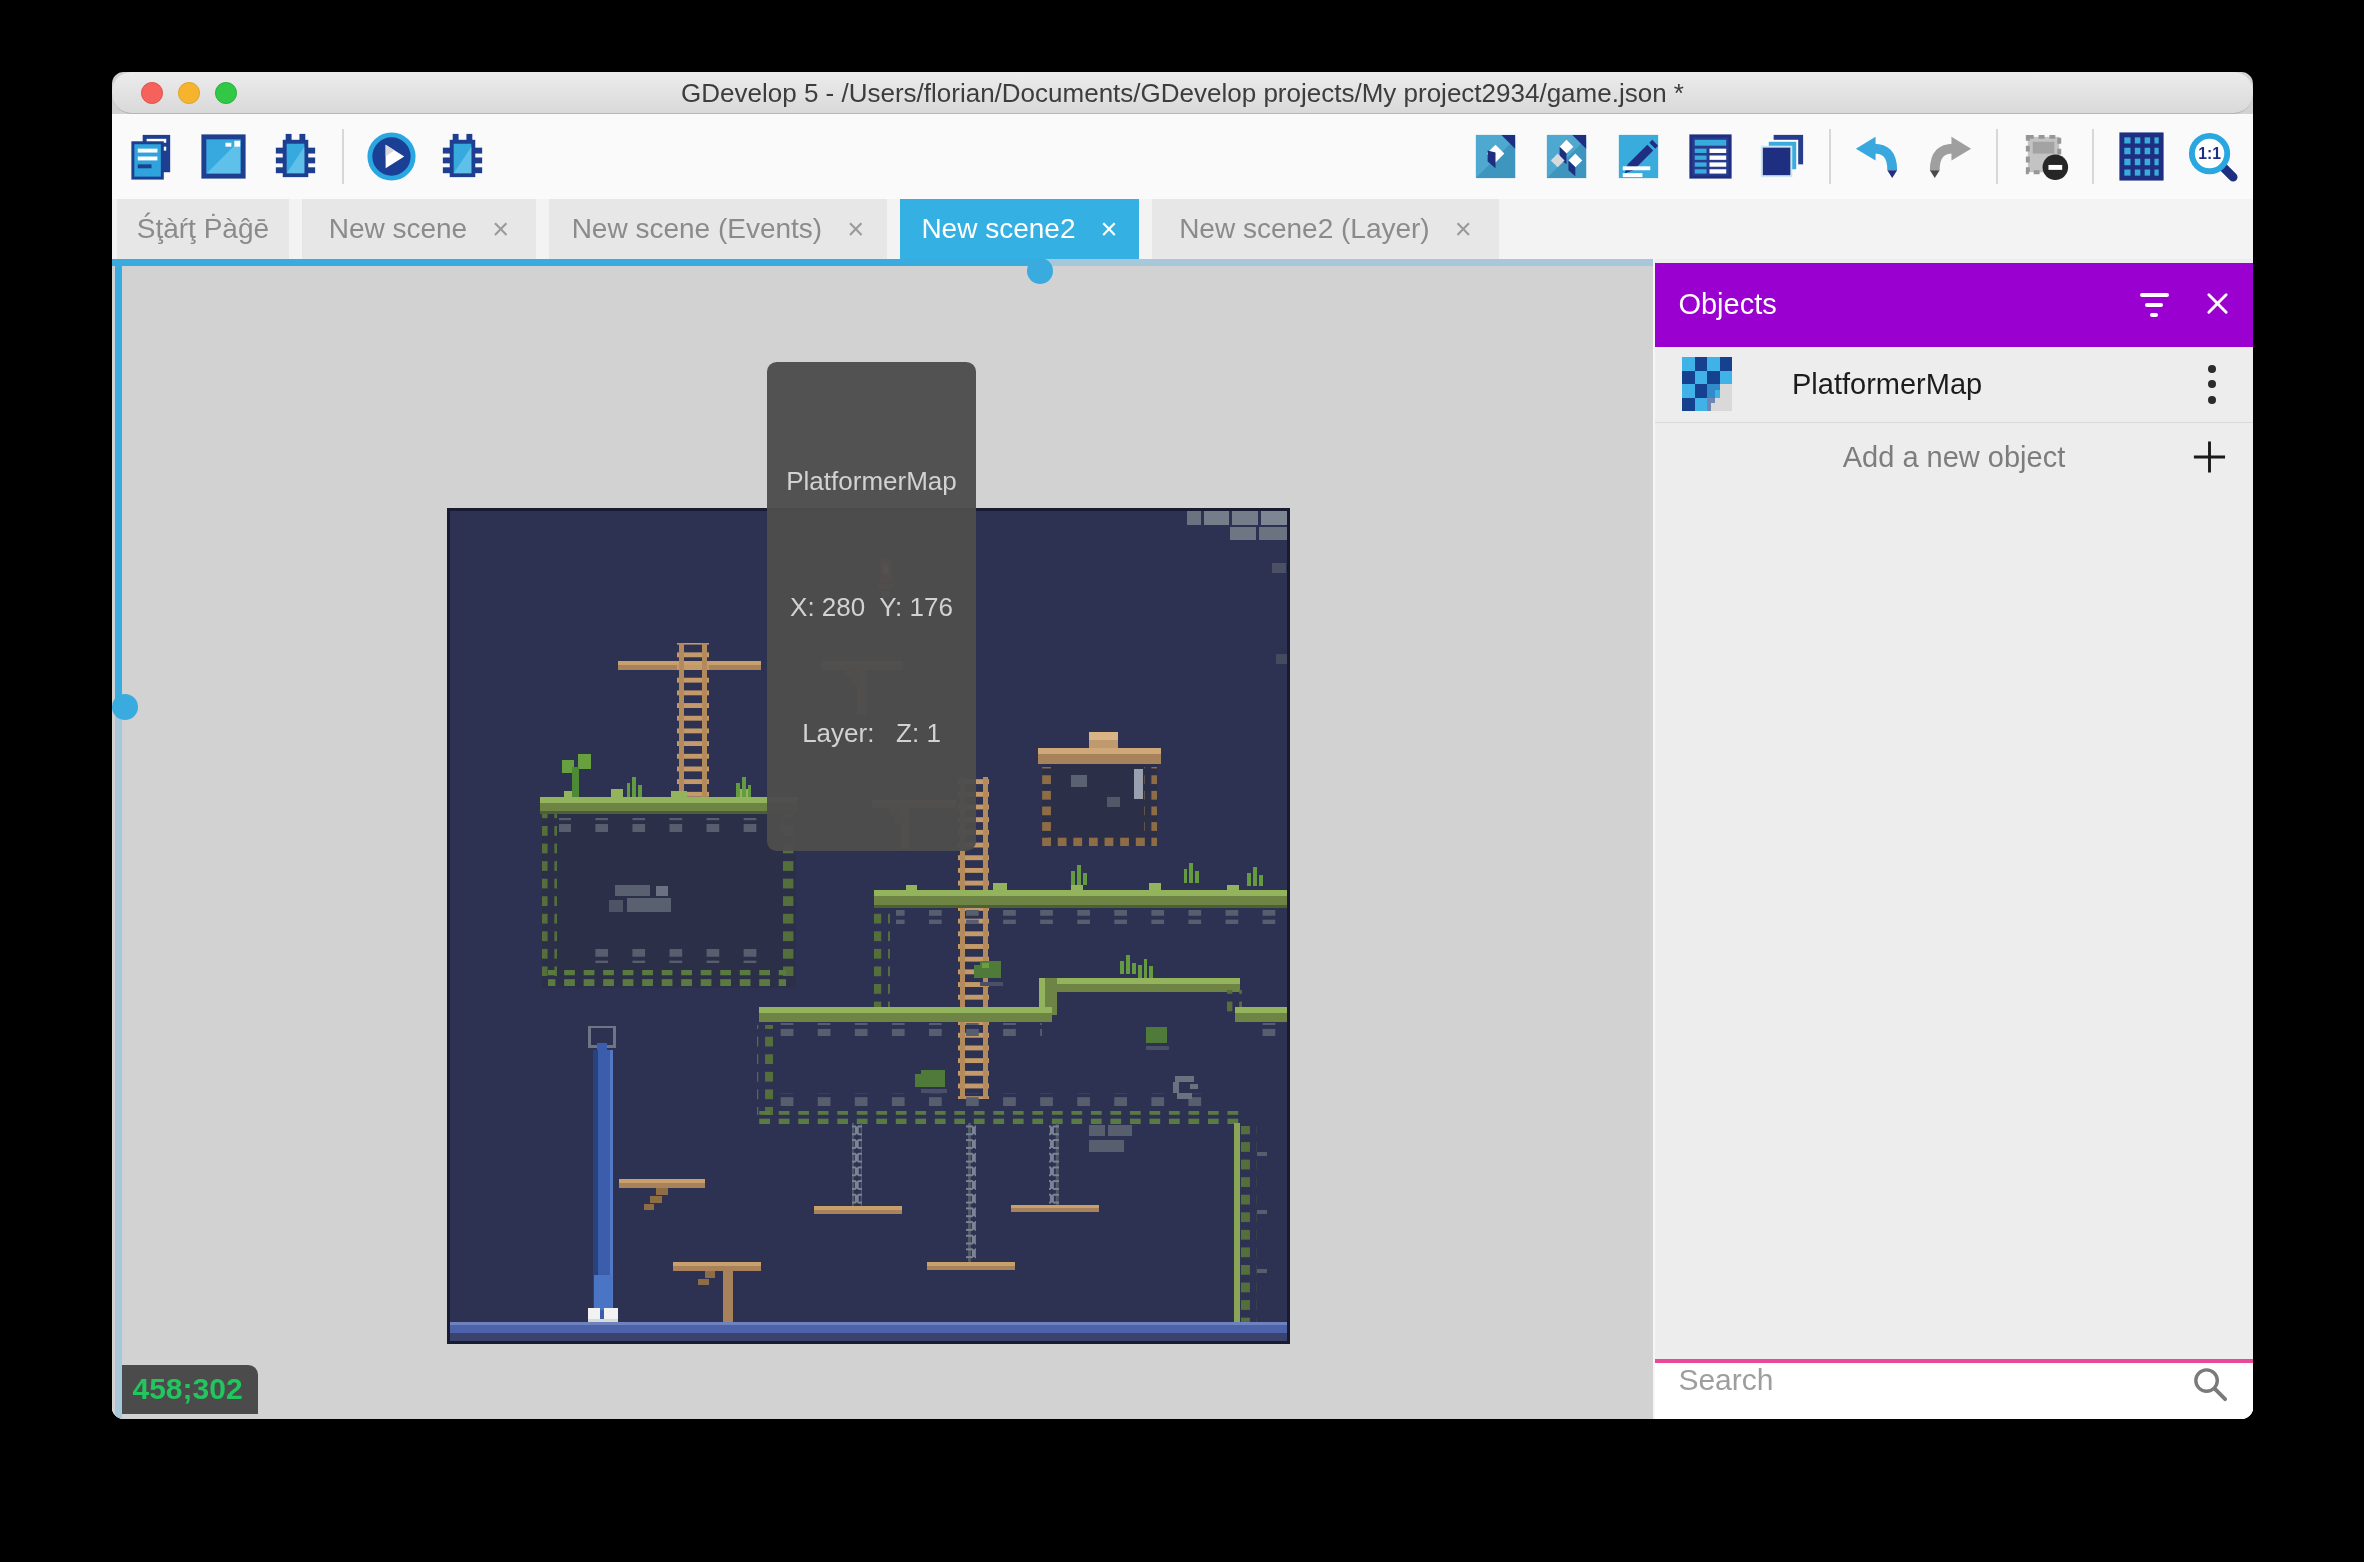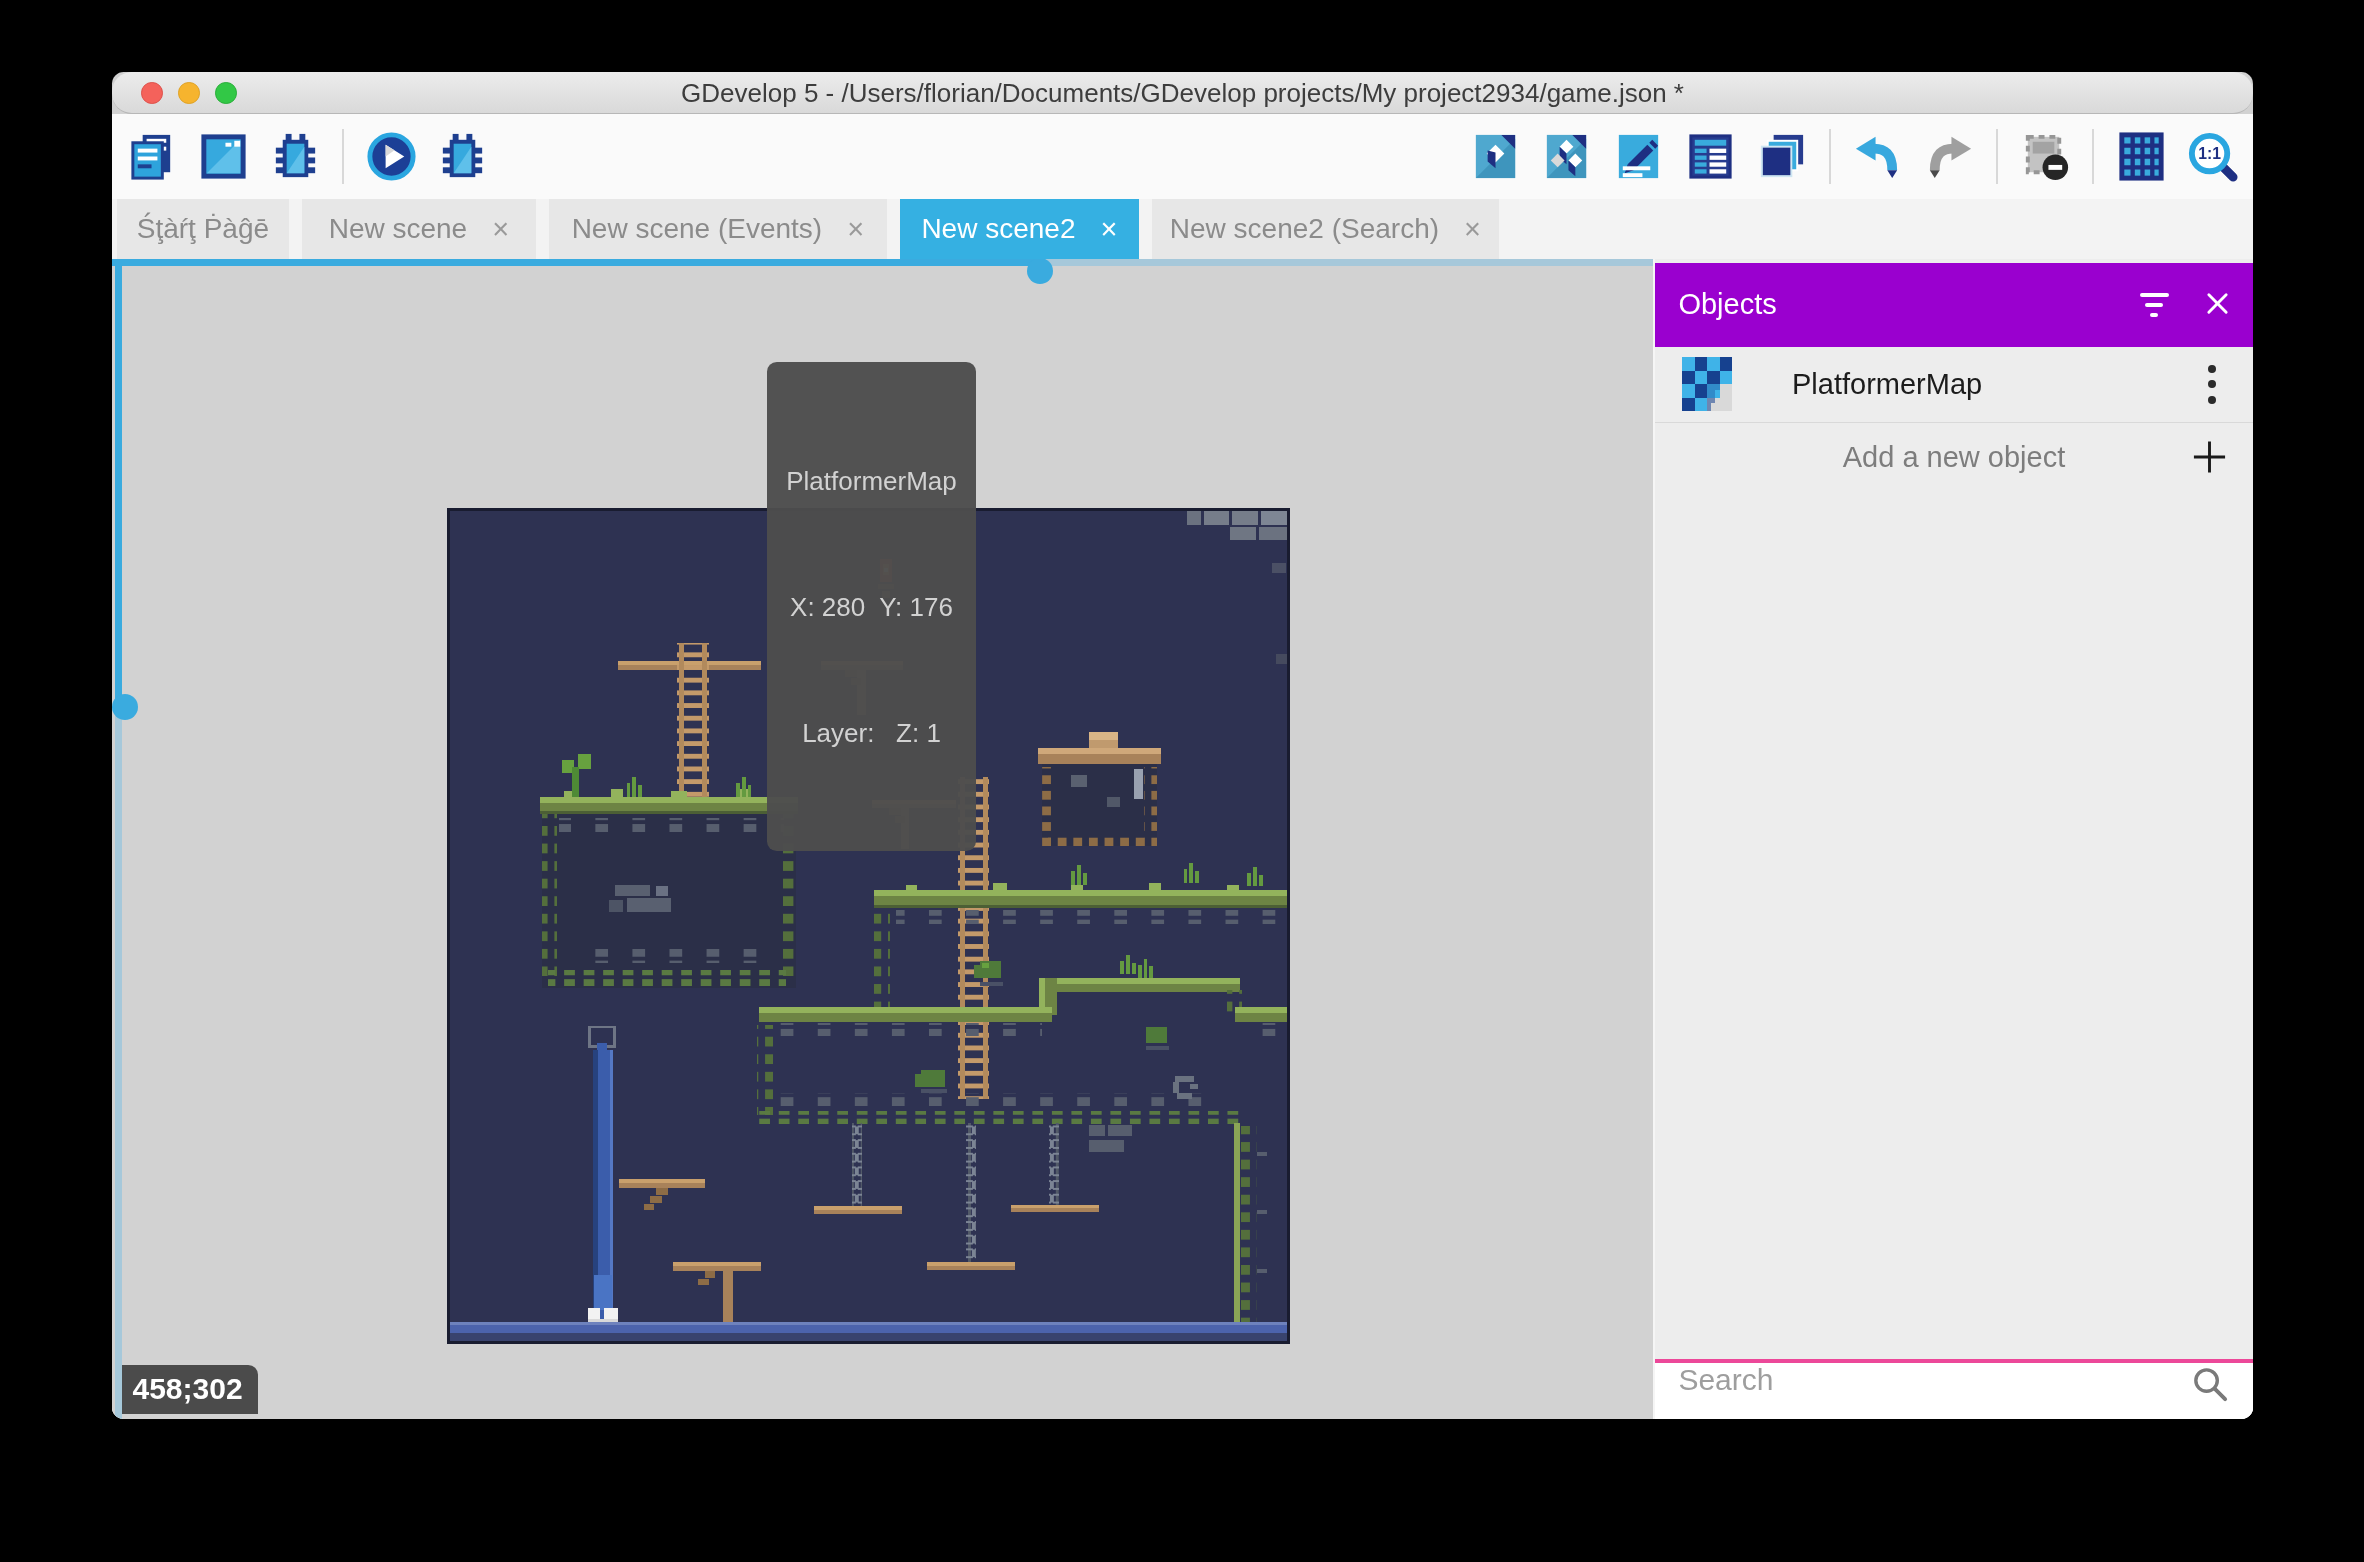--- a/index.html
+++ b/index.html
@@ -47,21 +47,21 @@
   .hscroll .handle { position:absolute; left:915px; top:-1px; width:26px; height:26px; border-radius:50%; background:#3aabdf; }
   .vscroll { position:absolute; left:2.9px; top:0; width:6.8px; height:1160px; background:#a6c8da; }
   .vscroll .filled { position:absolute; left:0; top:0; width:6.8px; height:448px; background:#3aabdf; }
   .vscroll .handle { position:absolute; left:-2.9px; top:435px; width:26px; height:26px; border-radius:50%; background:#3aabdf; }
 
   .map { position:absolute; left:335px; top:249px; width:843px; height:836px; }
 
   .tooltip { position:absolute; left:655px; top:103px; width:209px; background:rgba(77,77,77,0.97);
              border-radius:9.8px; padding:13.7px 9.8px; text-align:center; color:#d2d2d2; font-size:26px;
              line-height:42px; white-space:pre; }
-  .coords-badge { position:absolute; left:4.9px; bottom:4.9px; background:#4b4b4b; color:#ffffff;
+  .coords-badge { position:absolute; left:4.9px; bottom:4.9px; background:#4b4b4b; color:#22c55e;
                   font-size:30px; font-weight:bold; padding:7.8px 15.6px; border-radius:0 9.8px 0 0; }
 
   
   .panel { position:absolute; left:1543px; top:0; width:598px; height:1160px; background:#ededed;
            display:flex; flex-direction:column; }
   .panel-header { margin-top:3.9px; height:84px; background:#9a00cf; display:flex; align-items:center; padding:0 23.4px; }
   .panel-title { color:#fff; font-size:29px; flex:1; }
   .filter-icon { width:35px; margin-right:33px; display:flex; flex-direction:column; align-items:center; gap:5.9px; cursor:pointer; }
   .filter-icon div { height:3.9px; background:#fff; border-radius:2px; }
   .f1{width:29px;} .f2{width:17.6px;} .f3{width:7.8px;}
@@ -267,21 +267,21 @@
       </div>
       <div class="tab" style="width:338px">
         <span>New scene (Events)</span>
         <span class="close">×</span>
       </div>
       <div class="tab active" style="width:239px">
         <span>New scene2</span>
         <span class="close">×</span>
       </div>
       <div class="tab" style="width:347px">
-        <span>New scene2 (Search)</span>
+        <span>New scene2 (Layer)</span>
         <span class="close">×</span>
       </div>
     </div>
 
     <div class="main">
 
       <div class="canvas">
 
         <svg class="map" viewBox="0 0 864 857" shape-rendering="crispEdges">
           <defs>

